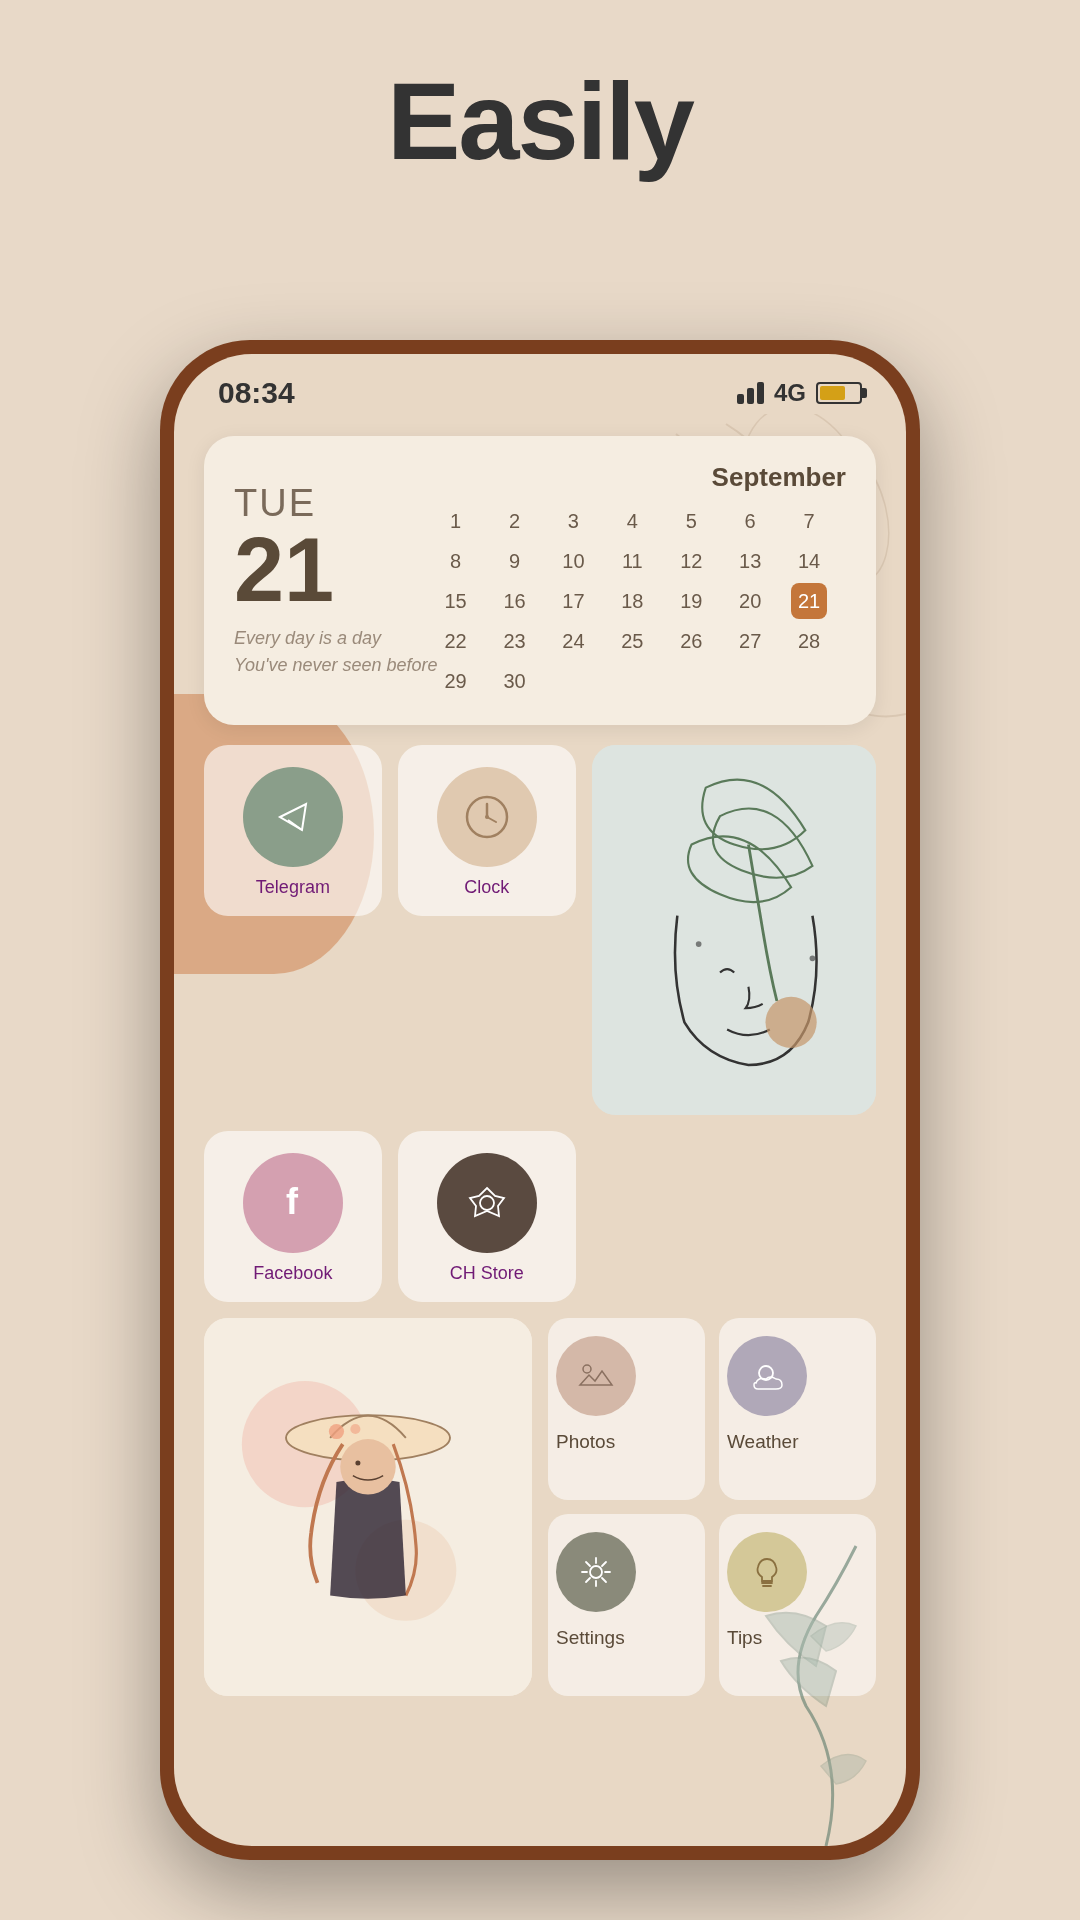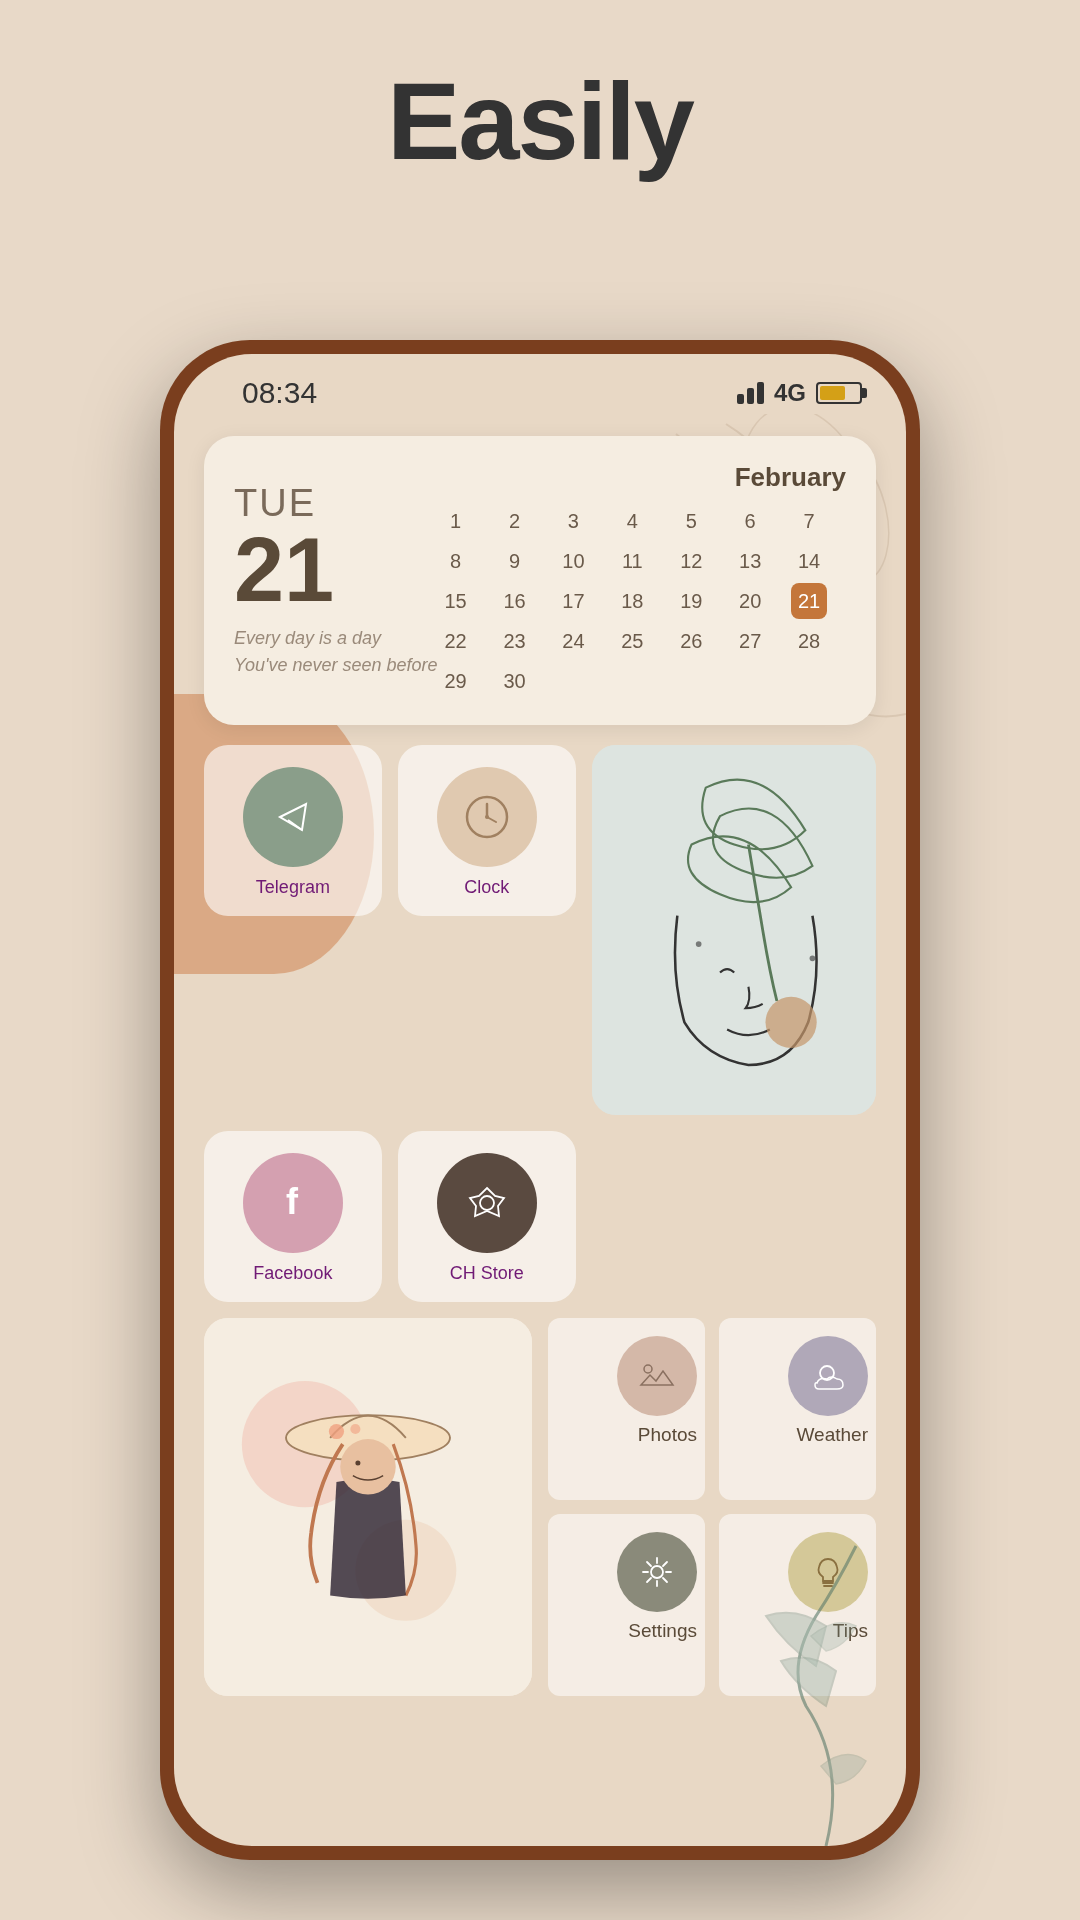--- a/index.html
+++ b/index.html
@@ -67,23 +67,22 @@
     .status-bar {
       display: flex;
       justify-content: space-between;
       align-items: center;
       padding: 22px 44px 10px 44px;
       position: relative;
       z-index: 10;
     }
     .status-time {
       font-size: 30px;
-      font-weight: 400;
+      font-weight: 700;
       color: #333;
-      margin-left: 24px;
     }
     .status-icons {
       display: flex;
       align-items: center;
       gap: 10px;
     }
     .signal-bars {
       display: flex;
       align-items: flex-end;
       gap: 3px;
@@ -280,24 +279,24 @@
     .small-apps-grid {
       display: grid;
       grid-template-columns: 1fr 1fr;
       grid-template-rows: 1fr 1fr;
       gap: 14px;
     }
 
     .small-app-item {
       display: flex;
       flex-direction: column;
-      align-items: flex-end;
-      gap: 8px;
+      align-items: flex-start;
+      gap: 15px;
       background: rgba(255,255,255,0.55);
-      border-radius: 12px;
+      border-radius: 20px;
       padding: 18px 8px 14px;
     }
     .small-app-circle {
       width: 80px;
       height: 80px;
       border-radius: 50%;
       display: flex;
       align-items: center;
       justify-content: center;
     }
@@ -368,21 +367,21 @@
       <div class="calendar-widget">
         <div class="calendar-left">
           <div class="cal-day-name">TUE</div>
           <div class="cal-day-num">21</div>
           <div class="cal-quote">
             <span>Every day is a day</span><br>
             <span>You've never seen before</span>
           </div>
         </div>
         <div class="calendar-right">
-          <div class="cal-month">February</div>
+          <div class="cal-month">September</div>
           <div class="cal-grid">
 
             <div class="cal-cell">1</div>
             <div class="cal-cell">2</div>
             <div class="cal-cell">3</div>
             <div class="cal-cell">4</div>
             <div class="cal-cell">5</div>
             <div class="cal-cell">6</div>
 
             <div class="cal-cell">7</div>

